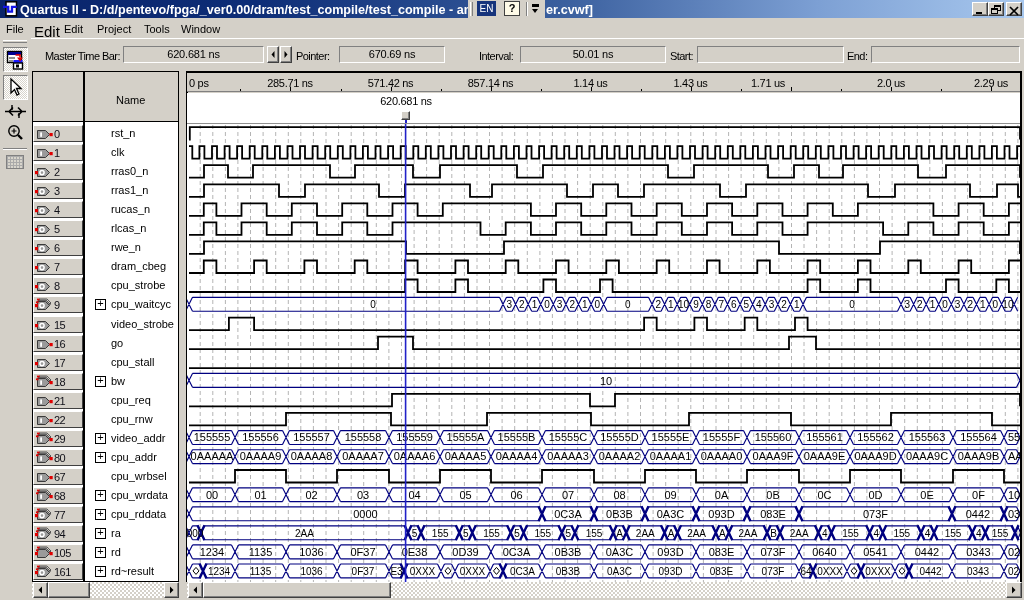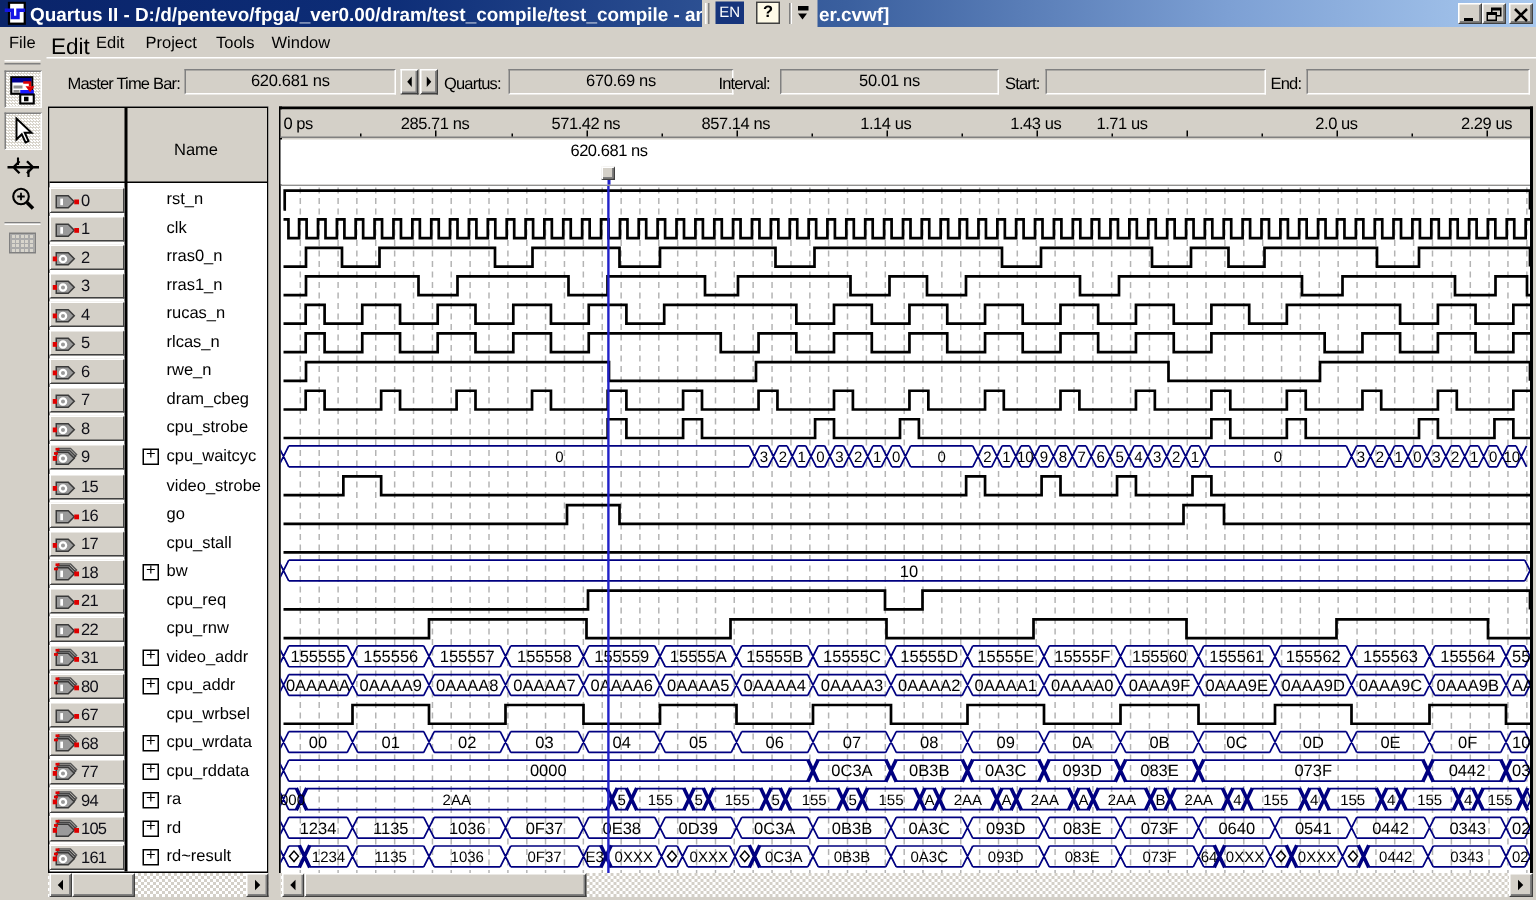--- a/index.html
+++ b/index.html
@@ -54,22 +54,22 @@
 
 <div class="abs" style="left:0;top:38px;width:1024px;height:29px;background:#d4d0c8;border-top:1px solid #fff"></div>
 <div class="lbl" style="left:45px">Master Time Bar:</div>
 <div class="field" style="left:123px;width:141px">620.681 ns</div>
 <div class="abs raised" style="left:267px;top:46px;width:12px;height:17px;background:#d4d0c8"><svg width="10" height="15">
       <path d="M6.5 4L3.5 7.5L6.5 11Z" fill="#000"></path>
     </svg></div>
 <div class="abs raised" style="left:280px;top:46px;width:12px;height:17px;background:#d4d0c8"><svg width="10" height="15">
       <path d="M3.5 4L6.5 7.5L3.5 11Z" fill="#000"></path>
     </svg></div>
-<div class="lbl" style="left:296px">Quartus:</div>
-<div class="field" style="left:339px;width:150px">670.69 ns</div>
+<div class="lbl" style="left:296px">Pointer:</div>
+<div class="field" style="left:339px;width:106px">670.69 ns</div>
 <div class="lbl" style="left:479px">Interval:</div>
 <div class="field" style="left:520px;width:146px">50.01 ns</div>
 <div class="lbl" style="left:670px">Start:</div>
 <div class="field" style="left:697px;width:147px"></div>
 <div class="lbl" style="left:847px">End:</div>
 <div class="field" style="left:871px;width:149px"></div>
 
 <div class="abs" style="left:0;top:38px;width:31px;height:562px;background:#d4d0c8"></div>
 <div class="abs" style="left:3px;top:40px;width:24px;height:3px;border-top:1px solid #fff;border-bottom:1px solid #808080"></div>
 <div class="abs sunken dither2" style="left:3px;top:47px;width:25px;height:25px">
@@ -264,21 +264,21 @@
 <div class="rowbtn" style="top:430px">
     <svg width="18" height="14" viewBox="0 0 18 14" style="position:absolute;left:1px;top:1px">
       <path d="M4.0 1.0H12.0L16.0 5.0L12.0 9.0H4.0Z" fill="#e7e3db" stroke="#555" stroke-width="1"></path>
       <path d="M3.3 2.2H11.3L15.3 6.2L11.3 10.2H3.3Z" fill="#9a9a9a" stroke="#444" stroke-width="1"></path>
       <path d="M2.5 3.5H10.5L14.5 7.5L10.5 11.5H2.5Z" fill="#9a9a9a" stroke="#3a3a3a" stroke-width="1"></path>
       <rect x="14.5" y="6" width="3.2" height="3.2" fill="#e00000"></rect>
       <rect x="5.2" y="5.4" width="1.8" height="4.4" fill="#fff"></rect>
       <rect x="2" y="0.6" width="2.6" height="1.8" fill="#e00000"></rect>
       <rect x="1" y="3.4" width="2.6" height="1.8" fill="#e00000"></rect>
     </svg>
-    <span class="num">31</span>
+    <span class="num">29</span>
   </div>
 <div class="plus" style="top:433px"><span style="position:relative;top:-1px">+</span></div>
 <div class="sname" style="top:432px">video_addr</div>
 <div class="rowbtn" style="top:449px">
     <svg width="18" height="14" viewBox="0 0 18 14" style="position:absolute;left:1px;top:1px">
       <path d="M4.0 1.0H12.0L16.0 5.0L12.0 9.0H4.0Z" fill="#e7e3db" stroke="#555" stroke-width="1"></path>
       <path d="M3.3 2.2H11.3L15.3 6.2L11.3 10.2H3.3Z" fill="#9a9a9a" stroke="#444" stroke-width="1"></path>
       <path d="M2.5 3.5H10.5L14.5 7.5L10.5 11.5H2.5Z" fill="#9a9a9a" stroke="#3a3a3a" stroke-width="1"></path>
       <rect x="14.5" y="6" width="3.2" height="3.2" fill="#e00000"></rect>
       <rect x="5.2" y="5.4" width="1.8" height="4.4" fill="#fff"></rect>
@@ -382,21 +382,21 @@
 <div style="position:absolute;left:340.5px;top:89px;width:1px;height:2px;background:#000"></div>
 <div style="position:absolute;left:450.5px;top:77px;width:80px;text-align:center;font-size:11px;letter-spacing:-0.3px">857.14 ns</div>
 <div style="position:absolute;left:490.5px;top:87px;width:1px;height:4px;background:#000"></div>
 <div style="position:absolute;left:440.5px;top:89px;width:1px;height:2px;background:#000"></div>
 <div style="position:absolute;left:550.5px;top:77px;width:80px;text-align:center;font-size:11px;letter-spacing:-0.3px">1.14 us</div>
 <div style="position:absolute;left:590.5px;top:87px;width:1px;height:4px;background:#000"></div>
 <div style="position:absolute;left:540.5px;top:89px;width:1px;height:2px;background:#000"></div>
 <div style="position:absolute;left:650.5px;top:77px;width:80px;text-align:center;font-size:11px;letter-spacing:-0.3px">1.43 us</div>
 <div style="position:absolute;left:690.5px;top:87px;width:1px;height:4px;background:#000"></div>
 <div style="position:absolute;left:640.5px;top:89px;width:1px;height:2px;background:#000"></div>
-<div style="position:absolute;left:708px;top:77px;width:80px;text-align:center;font-size:11px;letter-spacing:-0.3px">1.71 us</div>
+<div style="position:absolute;left:751px;top:77px;width:80px;font-size:11px;letter-spacing:-0.3px">1.71 us</div>
 <div style="position:absolute;left:791px;top:87px;width:1px;height:4px;background:#000"></div>
 <div style="position:absolute;left:741px;top:89px;width:1px;height:2px;background:#000"></div>
 <div style="position:absolute;left:851px;top:77px;width:80px;text-align:center;font-size:11px;letter-spacing:-0.3px">2.0 us</div>
 <div style="position:absolute;left:891px;top:87px;width:1px;height:4px;background:#000"></div>
 <div style="position:absolute;left:841px;top:89px;width:1px;height:2px;background:#000"></div>
 <div style="position:absolute;left:951px;top:77px;width:80px;text-align:center;font-size:11px;letter-spacing:-0.3px">2.29 us</div>
 <div style="position:absolute;left:991px;top:87px;width:1px;height:4px;background:#000"></div>
 <div style="position:absolute;left:941px;top:89px;width:1px;height:2px;background:#000"></div>
 <div class="abs" style="left:187px;top:93px;width:833px;height:30px;background:#fff"></div>
 <div class="abs" style="left:366px;top:95px;width:80px;text-align:center;font-size:11px;background:#fff;letter-spacing:-0.3px">620.681 ns</div>

